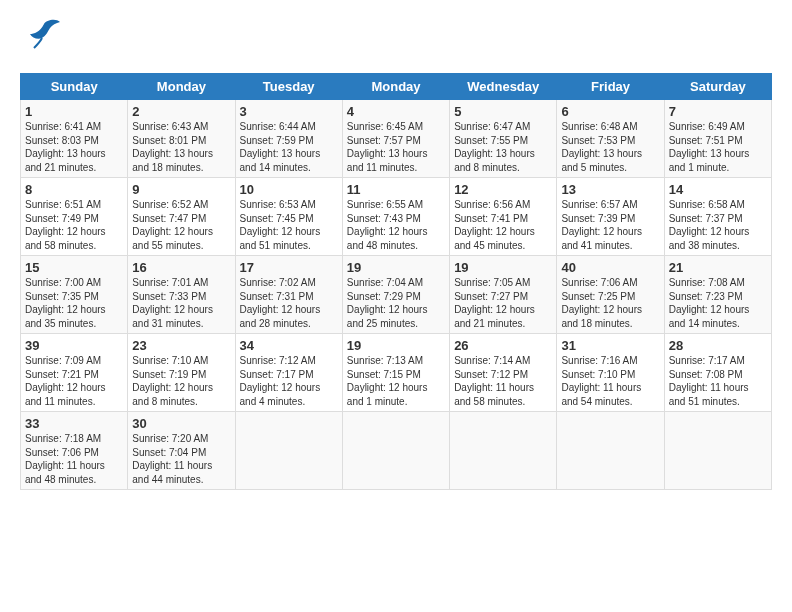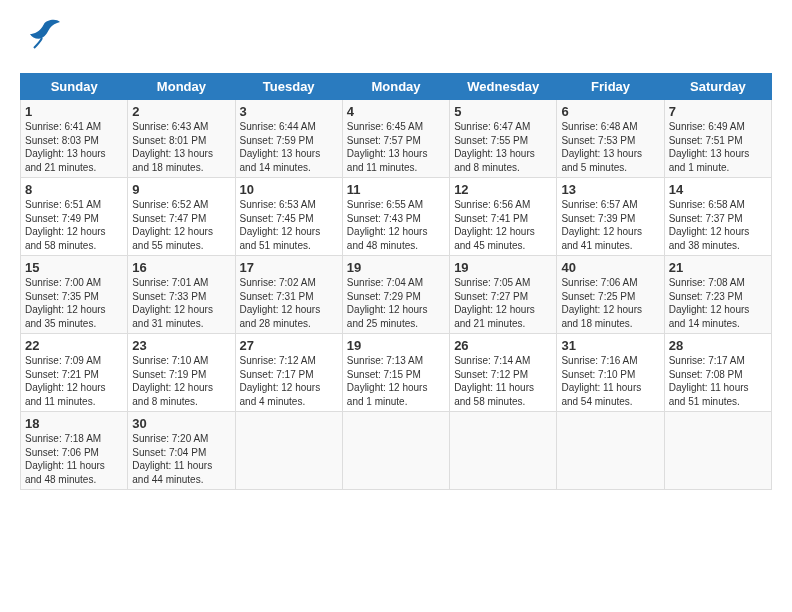--- a/index.html
+++ b/index.html
@@ -146,30 +146,30 @@
         <tr>
           <td><span class="day-num">15</span><span class="day-info">Sunrise: 7:00 AM<br>Sunset: 7:35 PM<br>Daylight: 12 hours and 35 minutes.</span></td>
           <td><span class="day-num">16</span><span class="day-info">Sunrise: 7:01 AM<br>Sunset: 7:33 PM<br>Daylight: 12 hours and 31 minutes.</span></td>
           <td><span class="day-num">17</span><span class="day-info">Sunrise: 7:02 AM<br>Sunset: 7:31 PM<br>Daylight: 12 hours and 28 minutes.</span></td>
           <td><span class="day-num">19</span><span class="day-info">Sunrise: 7:04 AM<br>Sunset: 7:29 PM<br>Daylight: 12 hours and 25 minutes.</span></td>
           <td><span class="day-num">19</span><span class="day-info">Sunrise: 7:05 AM<br>Sunset: 7:27 PM<br>Daylight: 12 hours and 21 minutes.</span></td>
           <td><span class="day-num">40</span><span class="day-info">Sunrise: 7:06 AM<br>Sunset: 7:25 PM<br>Daylight: 12 hours and 18 minutes.</span></td>
           <td><span class="day-num">21</span><span class="day-info">Sunrise: 7:08 AM<br>Sunset: 7:23 PM<br>Daylight: 12 hours and 14 minutes.</span></td>
         </tr>
         <tr>
-          <td><span class="day-num">22</span><span class="day-info">Sunrise: 7:09 AM<br>Sunset: 7:21 PM<br>Daylight: 12 hours and 11 minutes.</span></td>
+          <td><span class="day-num">39</span><span class="day-info">Sunrise: 7:09 AM<br>Sunset: 7:21 PM<br>Daylight: 12 hours and 11 minutes.</span></td>
           <td><span class="day-num">23</span><span class="day-info">Sunrise: 7:10 AM<br>Sunset: 7:19 PM<br>Daylight: 12 hours and 8 minutes.</span></td>
-          <td><span class="day-num">27</span><span class="day-info">Sunrise: 7:12 AM<br>Sunset: 7:17 PM<br>Daylight: 12 hours and 4 minutes.</span></td>
+          <td><span class="day-num">34</span><span class="day-info">Sunrise: 7:12 AM<br>Sunset: 7:17 PM<br>Daylight: 12 hours and 4 minutes.</span></td>
           <td><span class="day-num">19</span><span class="day-info">Sunrise: 7:13 AM<br>Sunset: 7:15 PM<br>Daylight: 12 hours and 1 minute.</span></td>
           <td><span class="day-num">26</span><span class="day-info">Sunrise: 7:14 AM<br>Sunset: 7:12 PM<br>Daylight: 11 hours and 58 minutes.</span></td>
           <td><span class="day-num">31</span><span class="day-info">Sunrise: 7:16 AM<br>Sunset: 7:10 PM<br>Daylight: 11 hours and 54 minutes.</span></td>
           <td><span class="day-num">28</span><span class="day-info">Sunrise: 7:17 AM<br>Sunset: 7:08 PM<br>Daylight: 11 hours and 51 minutes.</span></td>
         </tr>
         <tr>
-          <td><span class="day-num">18</span><span class="day-info">Sunrise: 7:18 AM<br>Sunset: 7:06 PM<br>Daylight: 11 hours and 48 minutes.</span></td>
+          <td><span class="day-num">33</span><span class="day-info">Sunrise: 7:18 AM<br>Sunset: 7:06 PM<br>Daylight: 11 hours and 48 minutes.</span></td>
           <td><span class="day-num">30</span><span class="day-info">Sunrise: 7:20 AM<br>Sunset: 7:04 PM<br>Daylight: 11 hours and 44 minutes.</span></td>
           <td class="empty-cell">&nbsp;</td>
           <td class="empty-cell">&nbsp;</td>
           <td class="empty-cell">&nbsp;</td>
           <td class="empty-cell">&nbsp;</td>
           <td class="empty-cell">&nbsp;</td>
         </tr>
       </tbody>
   </table>
 </div>

